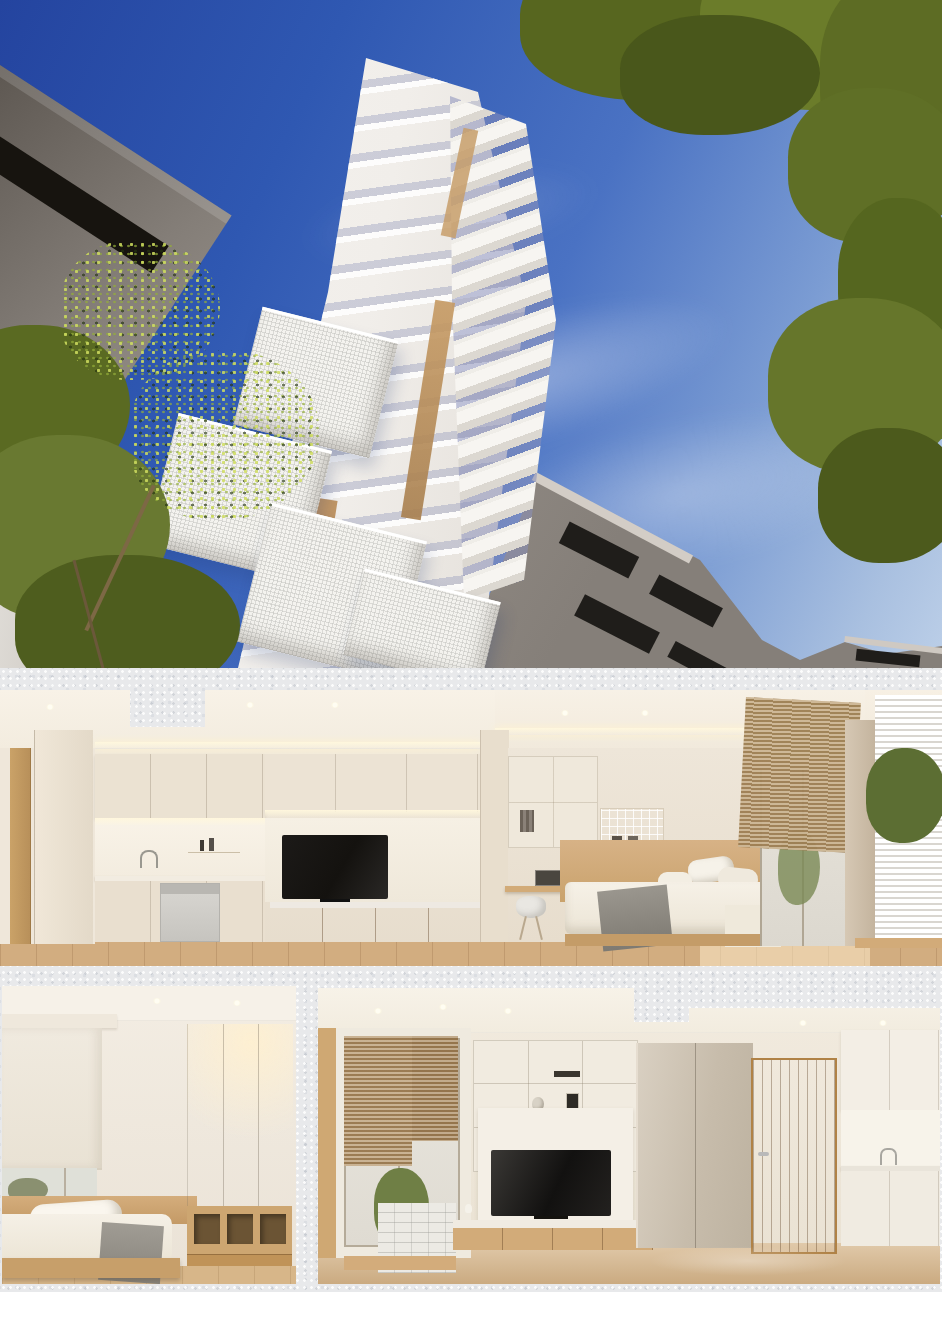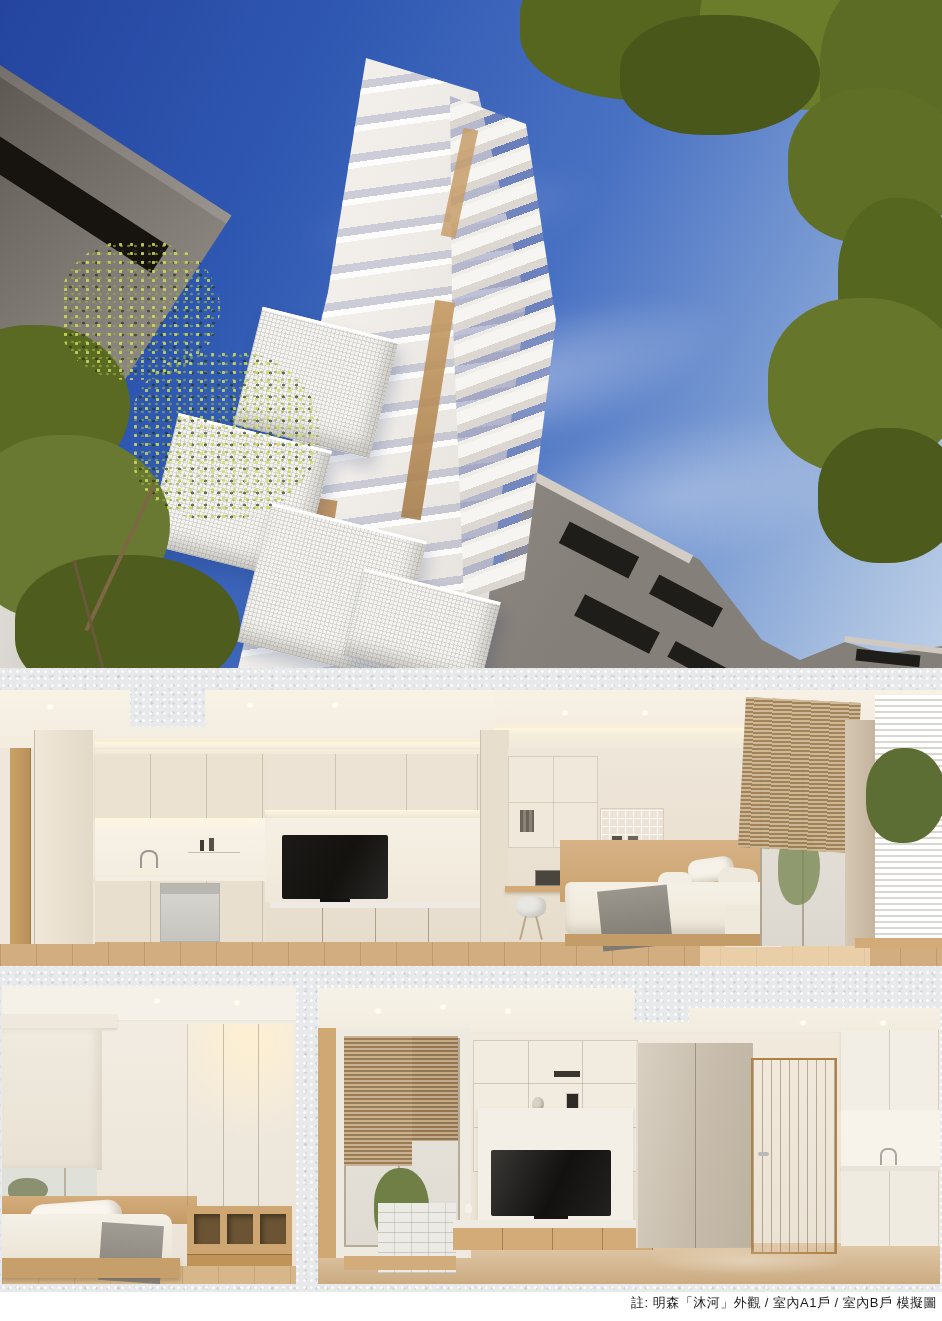--- a/index.html
+++ b/index.html
@@ -256,14 +256,13 @@
     </div>
     <div class="a" style="left:523px;top:42px;width:99px;height:80px;background:#f3eee5;background-image:repeating-linear-gradient(90deg,transparent 0 48px,rgba(120,105,85,.25) 48px 49px);box-shadow:0 2px 3px rgba(90,75,55,.15);"></div>
     <div class="cove" style="left:523px;top:122px;width:99px;height:7px;"></div>
     <div class="a" style="left:523px;top:122px;width:99px;height:56px;background:#f7f3ea;"></div>
     <div class="a" style="left:562px;top:160px;width:13px;height:15px;border:2px solid #a8a6a0;border-bottom:none;border-radius:7px 7px 0 0;"></div>
     <div class="a" style="left:523px;top:178px;width:99px;height:5px;background:#e9e4da;box-shadow:0 1px 2px rgba(90,75,55,.25);"></div>
     <div class="a" style="left:523px;top:183px;width:99px;height:75px;background:#f0ebe1;background-image:repeating-linear-gradient(90deg,transparent 0 48px,rgba(120,105,85,.25) 48px 49px);"></div>
     <div class="a" style="left:330px;top:258px;width:200px;height:30px;background:radial-gradient(ellipse at center,rgba(255,255,255,.3),transparent 70%);"></div>
   </div>
 
-  <div class="caption">註: 明森「沐河」外觀 / 室內A1戶 / 室內B戶 模擬圖</div>
 </div>
 
 </body></html>

